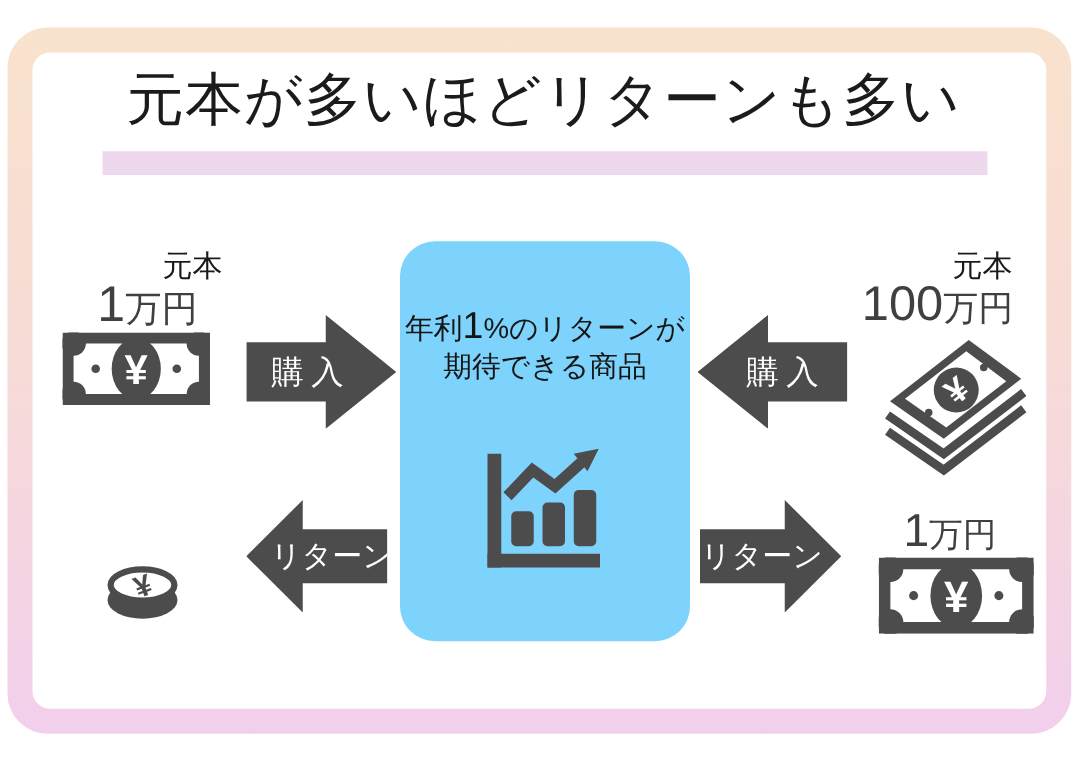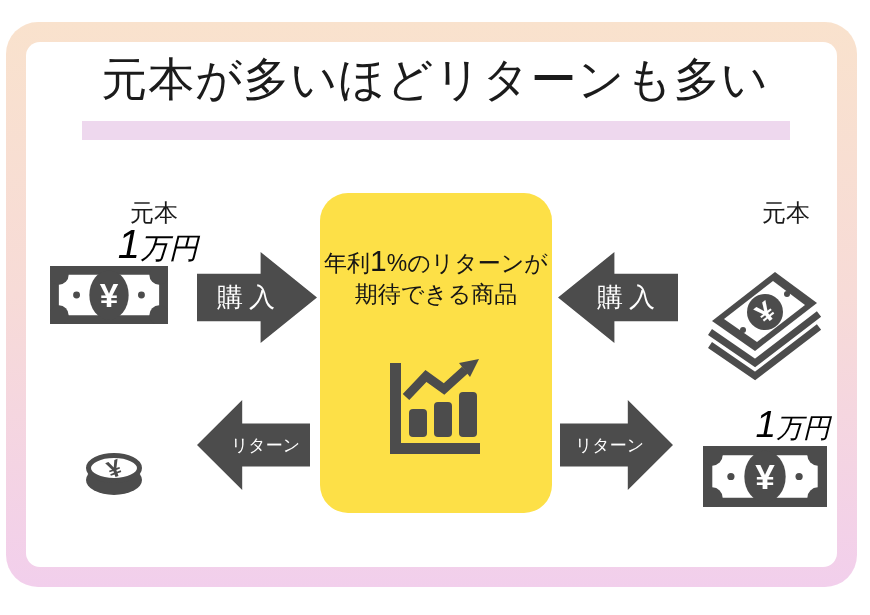--- a/index.html
+++ b/index.html
@@ -15,21 +15,21 @@
   .title{
     position:absolute;left:0;top:54px;width:870px;text-align:center;
     font-size:46px;line-height:1.1;letter-spacing:1px;color:#1b1b1b;white-space:nowrap;
   }
   .divider{position:absolute;left:82px;top:121px;width:708px;height:19px;background:#eed8ee;}
 
   .label-principal{position:absolute;font-size:24px;text-align:right;color:#1a1a1a;}
   .lp-left{left:58px;top:197px;width:120px;}
   .lp-right{left:690px;top:197px;width:120px;}
 
-  .amount{position:absolute;text-align:right;white-space:nowrap;color:#000000;font-style:italic;}
+  .amount{position:absolute;text-align:center;white-space:nowrap;color:#404040;}
   .amount .num{font-size:40px;line-height:1;}
   .amount .unit{font-size:29px;line-height:1;}
   .am-tl{left:38px;top:224px;width:160px;}
   .am-tr{left:665px;top:224px;width:170px;}
   .am-tr .num{font-size:39px;}
   .am-tr .unit{font-size:28px;}
   .am-bl{left:45px;top:410px;width:145px;}
   .am-bl .num{font-size:37px;}
   .am-bl .unit{font-size:27px;}
   .am-br{left:690px;top:406px;width:140px;}
@@ -49,33 +49,33 @@
   }
   .arrow-buy{width:120px;height:91px;font-size:26px;letter-spacing:6px;}
   .arrow-buy-rightward{
     left:197px;top:252px;padding-right:16px;box-sizing:border-box;
     clip-path:polygon(0 24%,53% 24%,53% 0,100% 50%,53% 100%,53% 76%,0 76%);
   }
   .arrow-buy-leftward{
     left:558px;top:252px;padding-left:22px;box-sizing:border-box;
     clip-path:polygon(100% 24%,47% 24%,47% 0,0 50%,47% 100%,47% 76%,100% 76%);
   }
-  .arrow-return{width:113px;height:90px;font-size:17px;letter-spacing:0;}
+  .arrow-return{width:113px;height:90px;font-size:24px;letter-spacing:0;}
   .arrow-return-leftward{
     left:197px;top:400px;padding-left:24px;box-sizing:border-box;
     clip-path:polygon(100% 26%,40% 26%,40% 0,0 50%,40% 100%,40% 74%,100% 74%);
   }
   .arrow-return-rightward{
     left:560px;top:400px;padding-right:14px;box-sizing:border-box;
     clip-path:polygon(0 26%,60% 26%,60% 0,100% 50%,60% 100%,60% 74%,0 74%);
   }
 
   .center-box{
     position:absolute;left:320px;top:193px;width:232px;height:320px;
-    background:#fde047;border-radius:28px;
+    background:#7dd3fc;border-radius:28px;
   }
   .center-text{
     position:absolute;left:0;top:52px;width:100%;text-align:center;
     font-size:23px;line-height:31px;color:#151515;
   }
   .center-text .big-num{font-size:30px;}
 </style>
 </head>
 <body>
 
@@ -121,20 +121,21 @@
       <polyline points="24,40 44,19 62,32 83,13" fill="none" stroke="#4c4c4c" stroke-width="9" stroke-linejoin="miter"></polyline>
       <polygon points="97,2 88,20 77,6" fill="#4c4c4c"></polygon>
     </svg>
   </div>
 
   <div class="arrow arrow-buy arrow-buy-leftward">
     <span>購入</span>
   </div>
 
   <div class="label-principal lp-right">元本</div>
+  <div class="amount am-tr"><span class="num">100</span><span class="unit">万円</span></div>
   <svg class="icon ic-stack" width="130" height="124" viewBox="0 0 130 124">
     <polygon points="14,55 77,6 119,37 57,85" fill="#4c4c4c"></polygon>
     <polygon points="26,53 75,15 107,39 59,76" fill="#ffffff"></polygon>
     <circle cx="67" cy="46" r="18" fill="#4c4c4c"></circle>
     <text x="67" y="56" text-anchor="middle" font-size="28" font-weight="bold" fill="#ffffff" transform="rotate(-38 67 46)" font-family="Liberation Sans, DejaVu Sans, sans-serif">¥</text>
     <circle cx="89" cy="28" r="3" fill="#4c4c4c"></circle>
     <circle cx="45" cy="64" r="3" fill="#4c4c4c"></circle>
     <polyline points="12,66 57,97 121,48" fill="none" stroke="#4c4c4c" stroke-width="7"></polyline>
     <polyline points="12,79 57,110 121,61" fill="none" stroke="#4c4c4c" stroke-width="7"></polyline>
   </svg>

